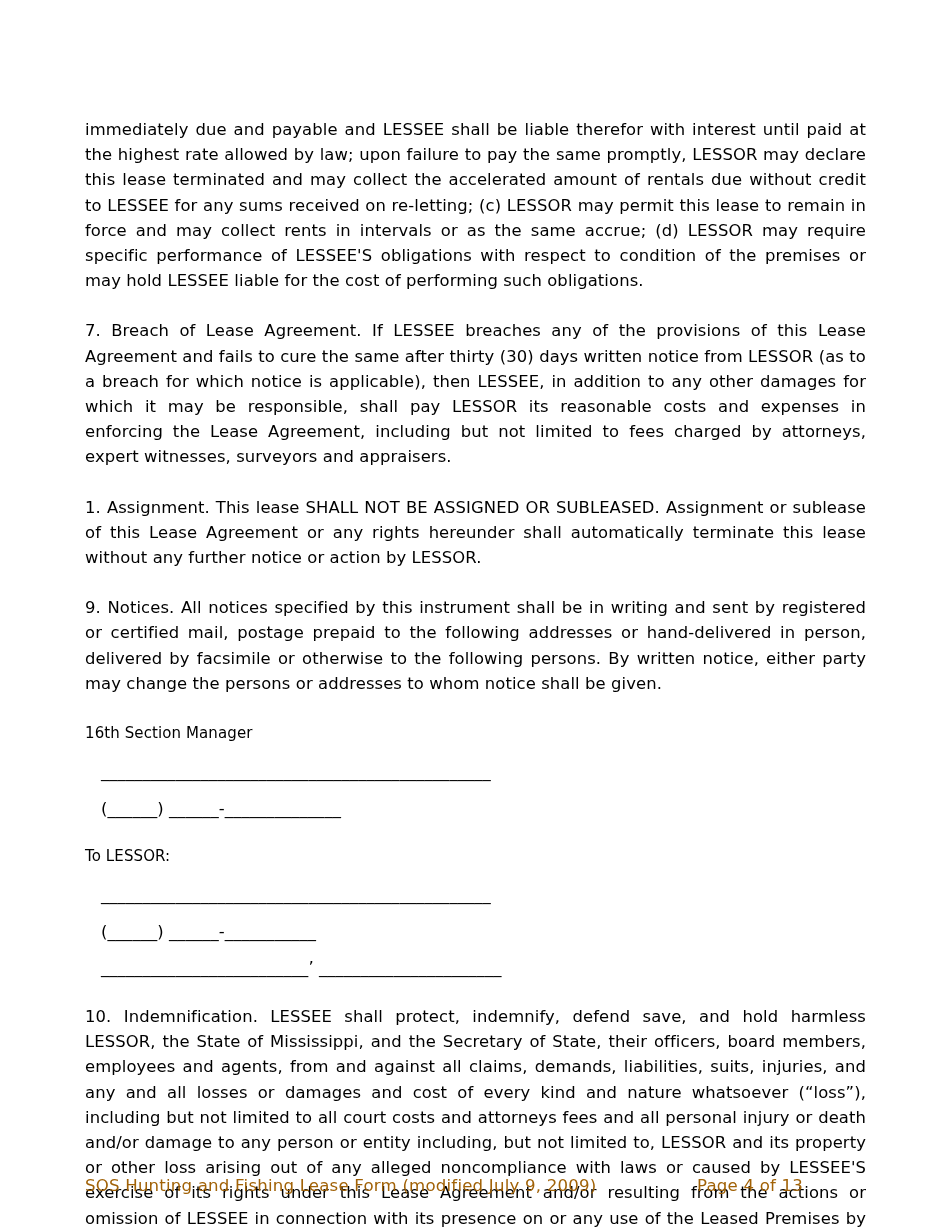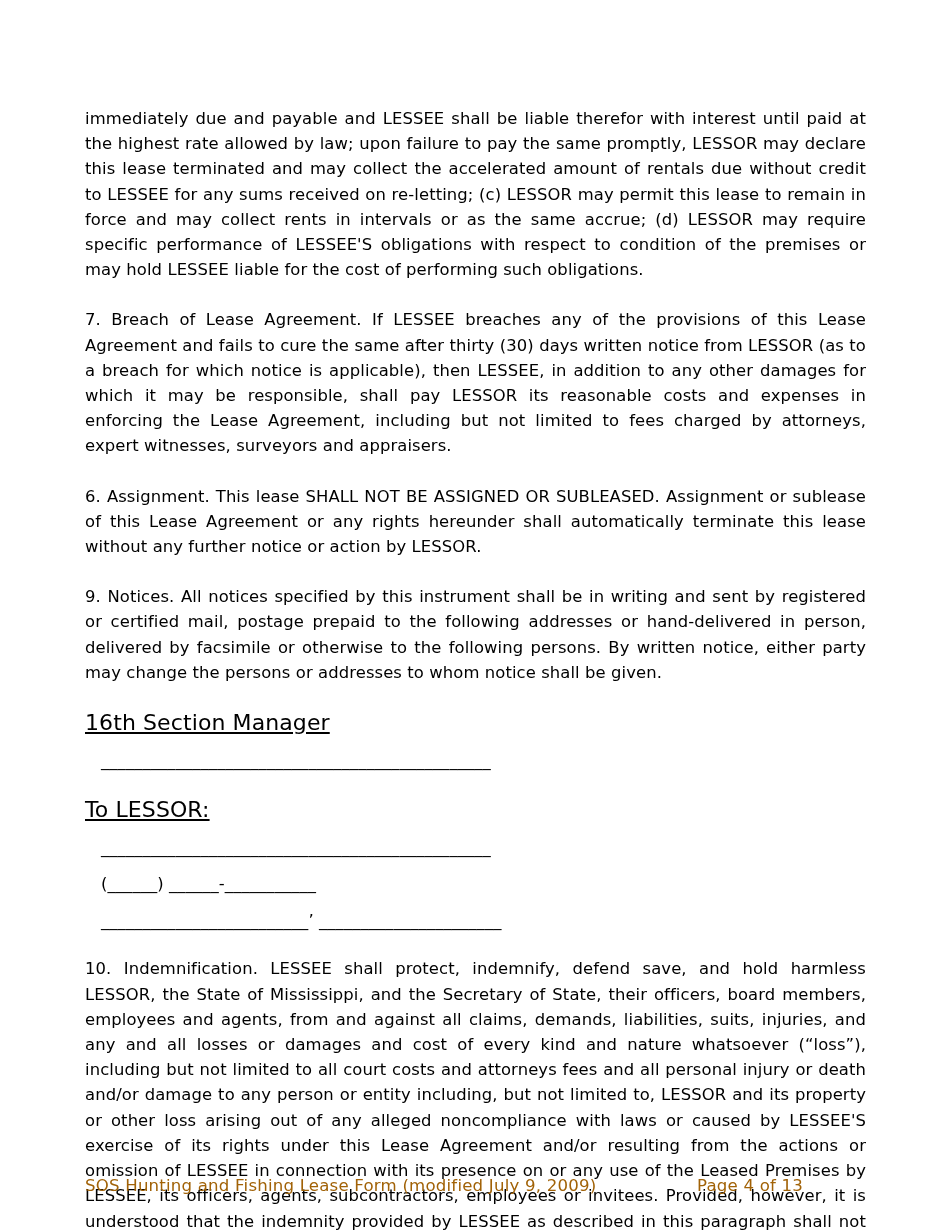--- a/index.html
+++ b/index.html
@@ -23,37 +23,36 @@
     position: absolute;
     left: 85px;
     top: 106px;
     width: 781px;
   }
   .para {
     font-size: 16.4px;
     line-height: 25.2px;
     text-align: justify;
     text-justify: inter-word;
-    margin: 0 0 25px 0;
+    margin: 11px 0 25px 0;
     letter-spacing: 0.1px;
   }
   .para:last-child { margin-bottom: 0; }
   .sc {
     letter-spacing: 1.2px;
   }
   .notice-block {
     margin: 0 0 25px 0;
   }
   .notice-label {
-    font-size: 22px;
+    font-size: 15px;
     line-height: 25.2px;
     margin: 0 0 11px 0;
     letter-spacing: 0.1px;
     white-space: nowrap;
-    text-decoration: underline;
   }
   .blank-line {
     font-size: 16.4px;
     line-height: 20.5px;
     letter-spacing: 0.1px;
     white-space: pre;
     margin: 16px;
   }
   .footer {
     position: absolute;
@@ -78,27 +77,28 @@
 <body>
 
 <div class="page">
 
   <div class="content">
 
     <p class="para">immediately due and payable and LESSEE shall be liable therefor with interest until paid at the highest rate allowed by law; upon failure to pay the same promptly, LESSOR may declare this lease terminated and may collect the accelerated amount of rentals due without credit to LESSEE for any sums received on re-letting; (c) LESSOR may permit this lease to remain in force and may collect rents in intervals or as the same accrue; (d) LESSOR may require specific performance of LESSEE'S obligations with respect to condition of the premises or may hold LESSEE liable for the cost of performing such obligations.</p>
 
     <p class="para">7. Breach of Lease Agreement.  If LESSEE breaches any of the provisions of this Lease Agreement and fails to cure the same after thirty (30) days written notice from LESSOR (as to a breach for which notice is applicable), then LESSEE, in addition to any other damages for which it may be responsible, shall pay LESSOR its reasonable costs and expenses in enforcing the Lease Agreement, including but not limited to fees charged by attorneys, expert witnesses, surveyors and appraisers.</p>
 
-    <p class="para">6. Assignment.  This lease SHALL NOT BE ASSIGNED OR SUBLEASED.  Assignment or sublease of this Lease Agreement or any rights hereunder shall automatically terminate this lease without any further notice or action by LESSOR.</p>
+    <p class="para">1. Assignment.  This lease SHALL NOT BE ASSIGNED OR SUBLEASED.  Assignment or sublease of this Lease Agreement or any rights hereunder shall automatically terminate this lease without any further notice or action by LESSOR.</p>
 
     <p class="para">9. Notices.  All notices specified by this instrument shall be in writing and sent by registered or certified mail, postage prepaid to the following addresses or hand-delivered in person, delivered by facsimile or otherwise to the following persons.  By written notice, either party may change the persons or addresses to whom notice shall be given.</p>
 
     <div class="notice-block">
       <div class="notice-label">16th Section Manager</div>
       <div class="blank-line">_______________________________________________</div>
+      <div class="blank-line">(______) ______-______________</div>
     </div>
 
     <div class="notice-block">
       <div class="notice-label sc">To LESSOR:</div>
       <div class="blank-line">_______________________________________________</div>
       <div class="blank-line">(______) ______-___________</div>
       <div class="blank-line">_________________________’ ______________________</div>
     </div>
 
     <p class="para">10. Indemnification.   LESSEE shall protect, indemnify, defend save, and hold harmless LESSOR, the State of Mississippi, and the Secretary of State, their officers, board members, employees and agents, from and against all claims, demands, liabilities, suits, injuries, and any and all losses or damages and cost of every kind and nature whatsoever (“loss”), including but not limited to all court costs and attorneys fees and all personal injury or death and/or damage to any person or entity including, but not limited to, LESSOR and its property or other loss arising out of any alleged noncompliance with laws or caused by LESSEE'S exercise of its rights under this Lease Agreement and/or resulting from the actions or omission of LESSEE in connection with its presence on or any use of the Leased Premises by LESSEE, its officers, agents, subcontractors, employees or invitees.  Provided, however, it is understood that the indemnity provided by LESSEE as described in this paragraph shall not extend to intentional or negligent acts of LESSOR, its officers, or agents. In the event the intentional or negligent acts of LESSOR, its officers or agents, are not the direct and sole proximate cause for one hundred</p>

